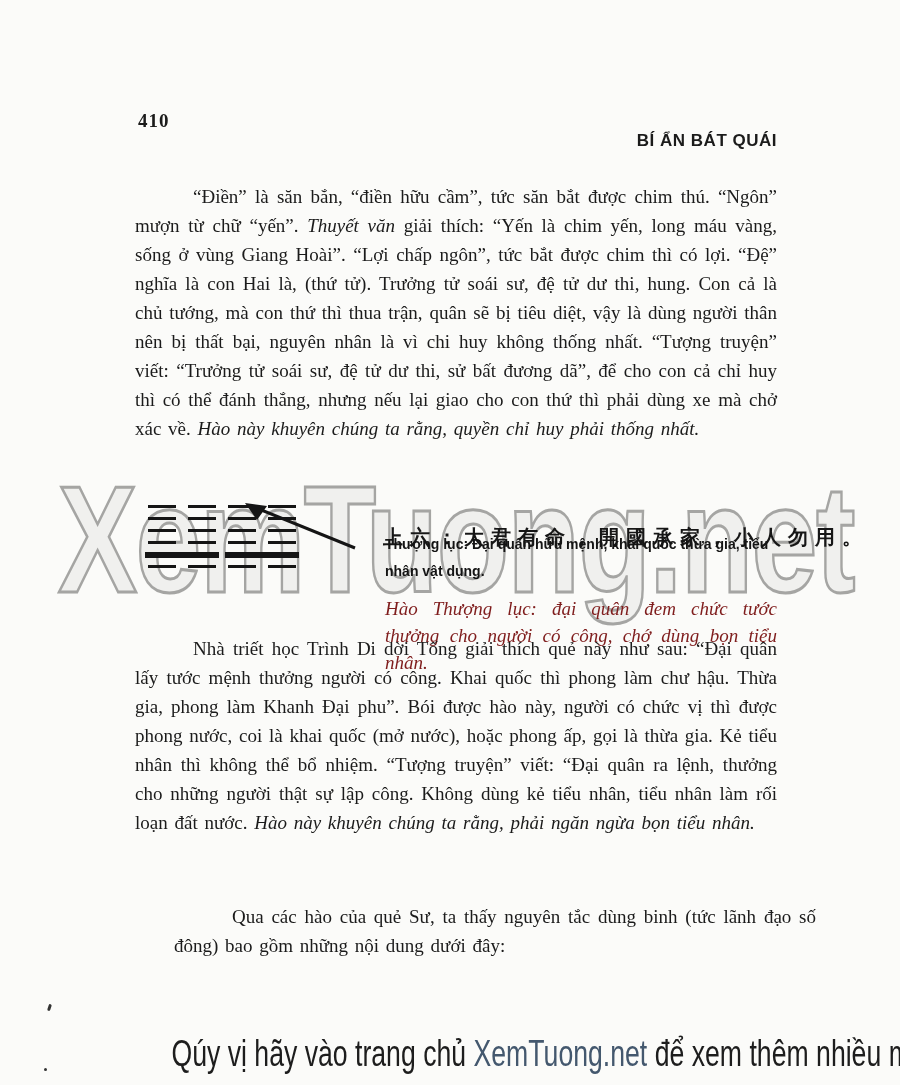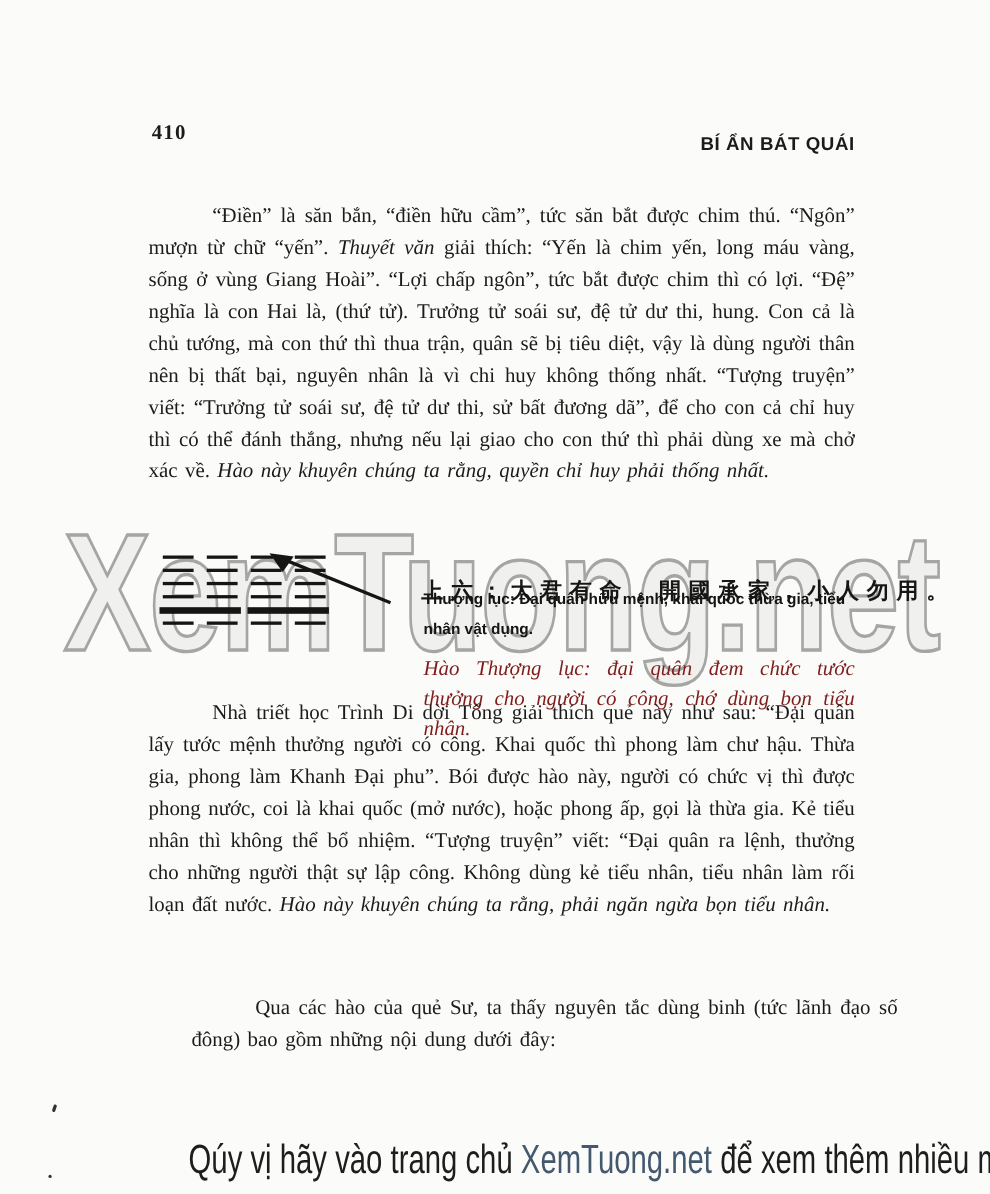--- a/index.html
+++ b/index.html
@@ -10,21 +10,21 @@
     overflow:hidden;
     font-family:"Liberation Serif", serif;
     color:#1b1b1b;
   }
   
   .page-number {
     position:absolute; left:138px; top:110px;
     font-size:19px; font-weight:bold; letter-spacing:1px;text-align:right;
   }
   .running-head {
-    position:absolute; right:123px; top:121px;
+    position:absolute; right:123px; top:131px;
     font-size:17px; font-weight:bold; letter-spacing:0.5px;
     font-family:"Liberation Sans", sans-serif;
   }
   
   .para {
     position:absolute; left:135px; width:642px;
     font-size:19px; line-height:29px;
     text-align:justify;
     word-spacing:2px;
   }

